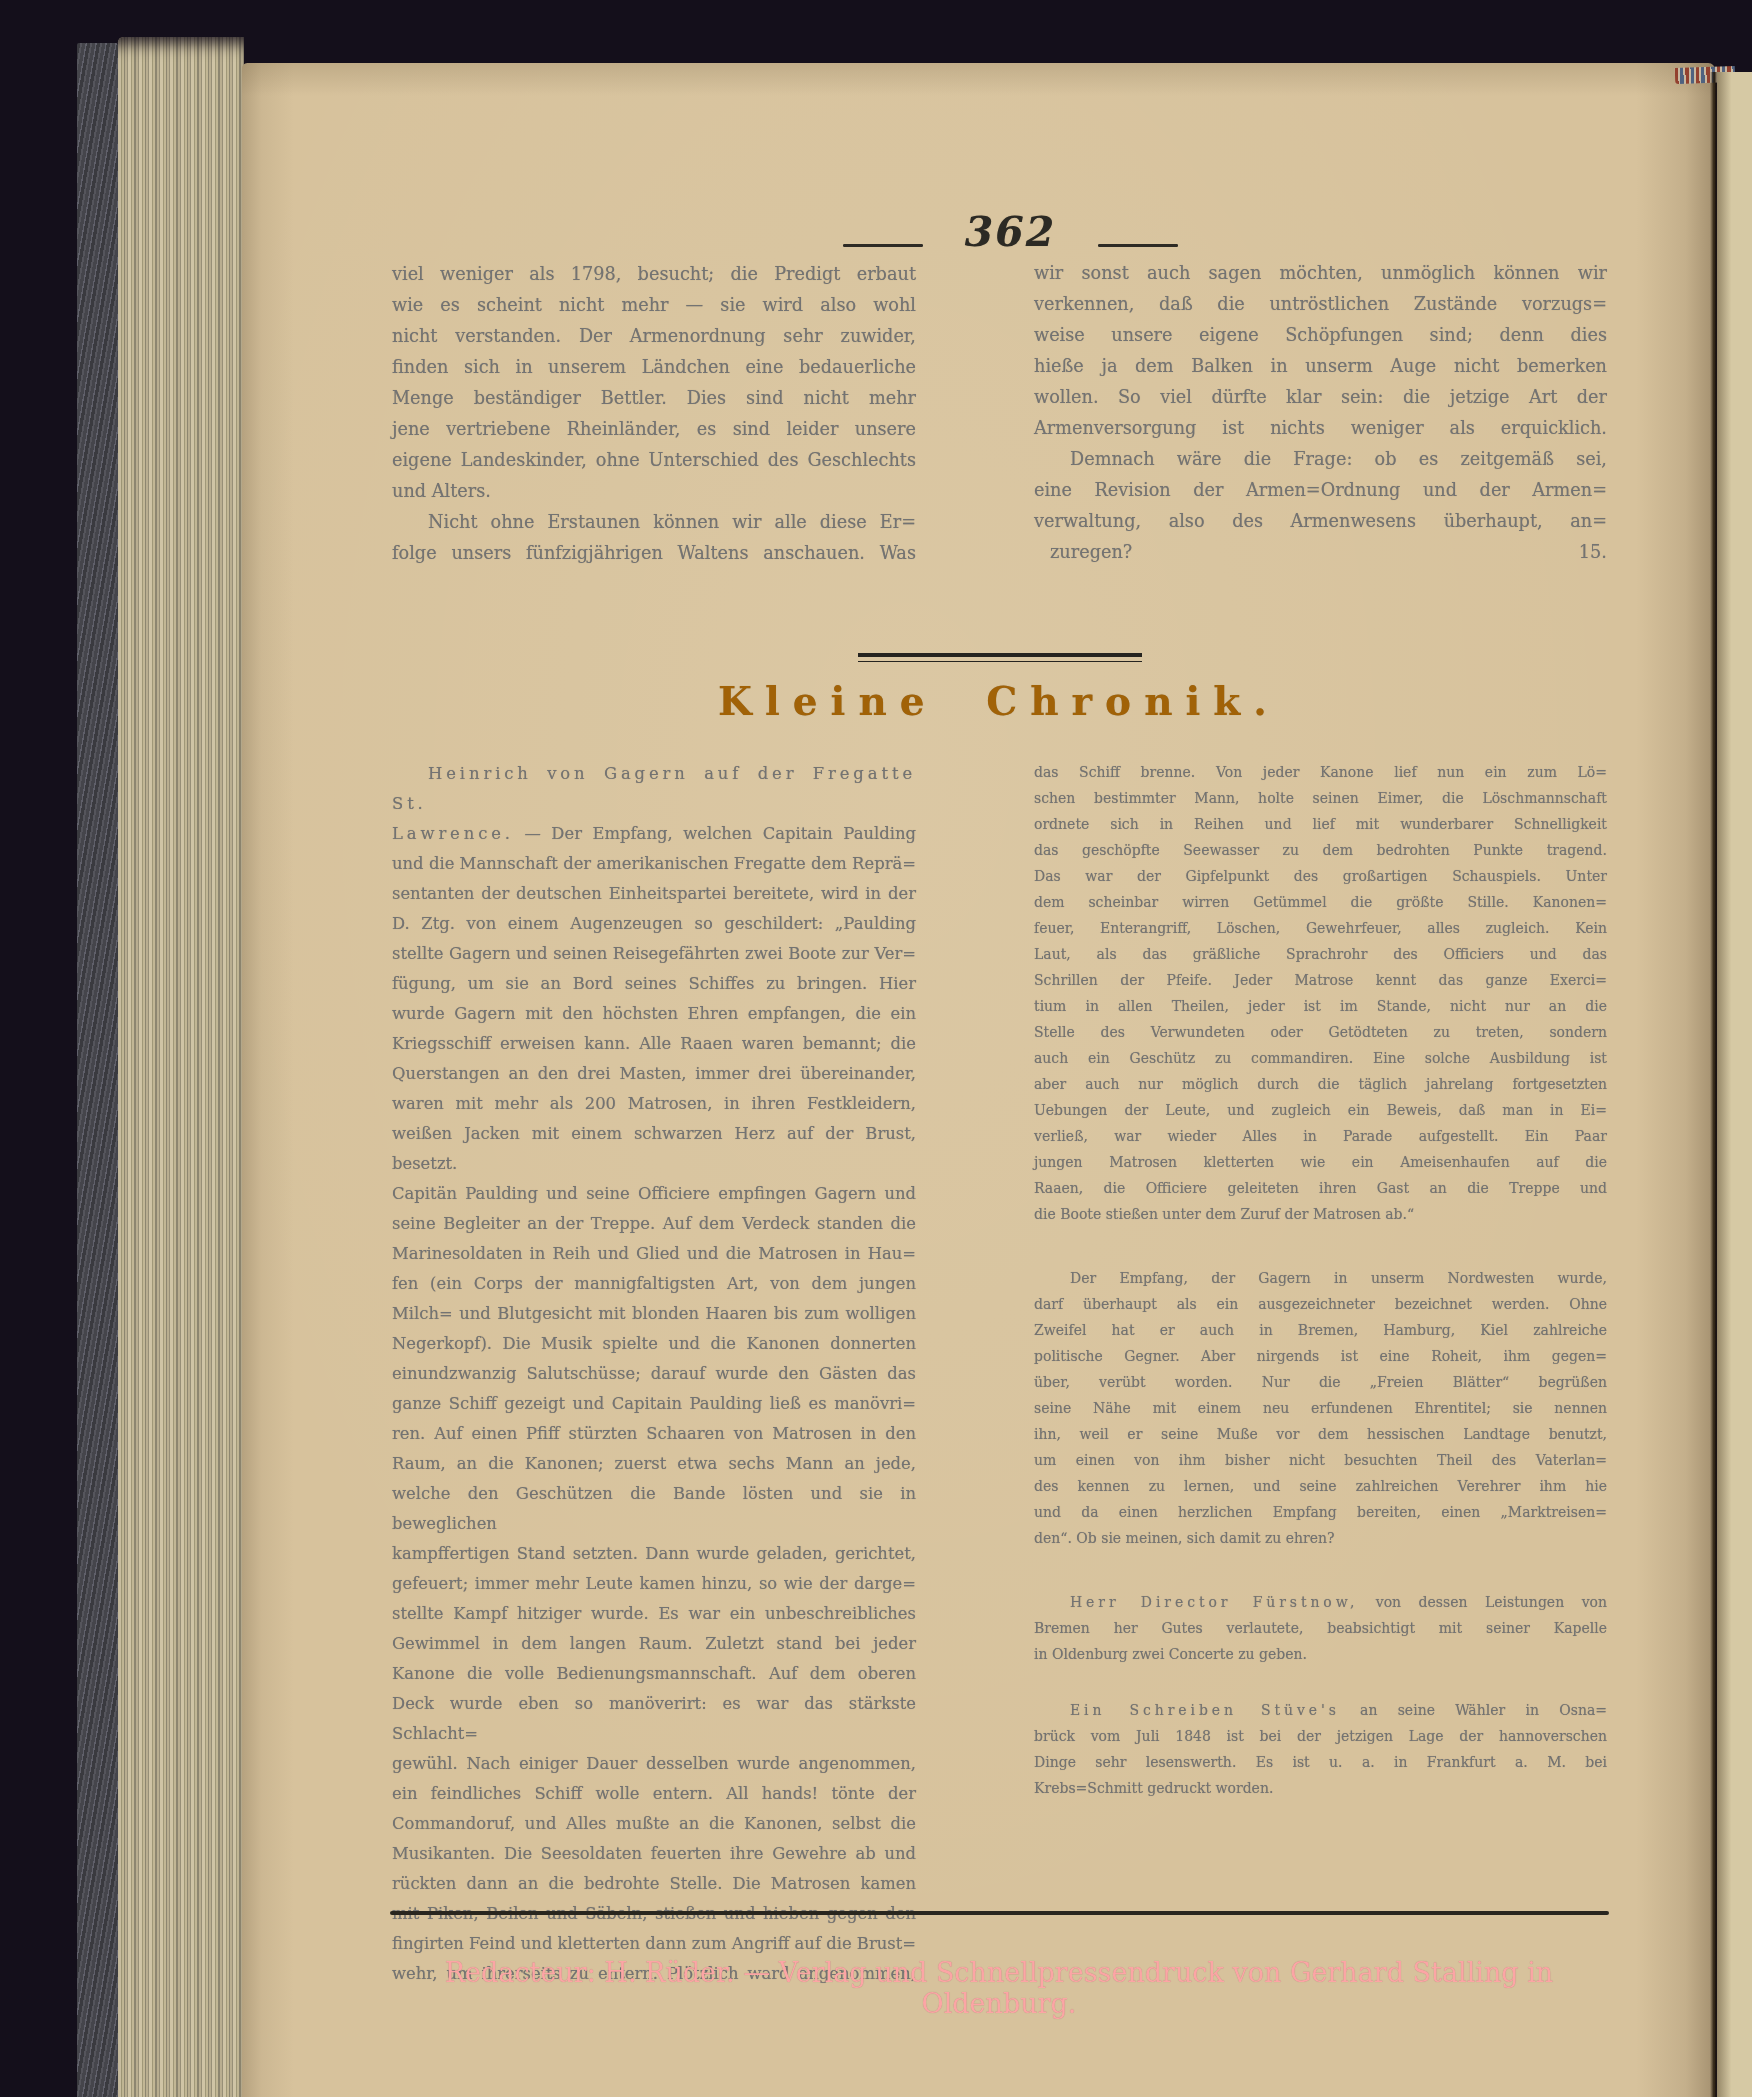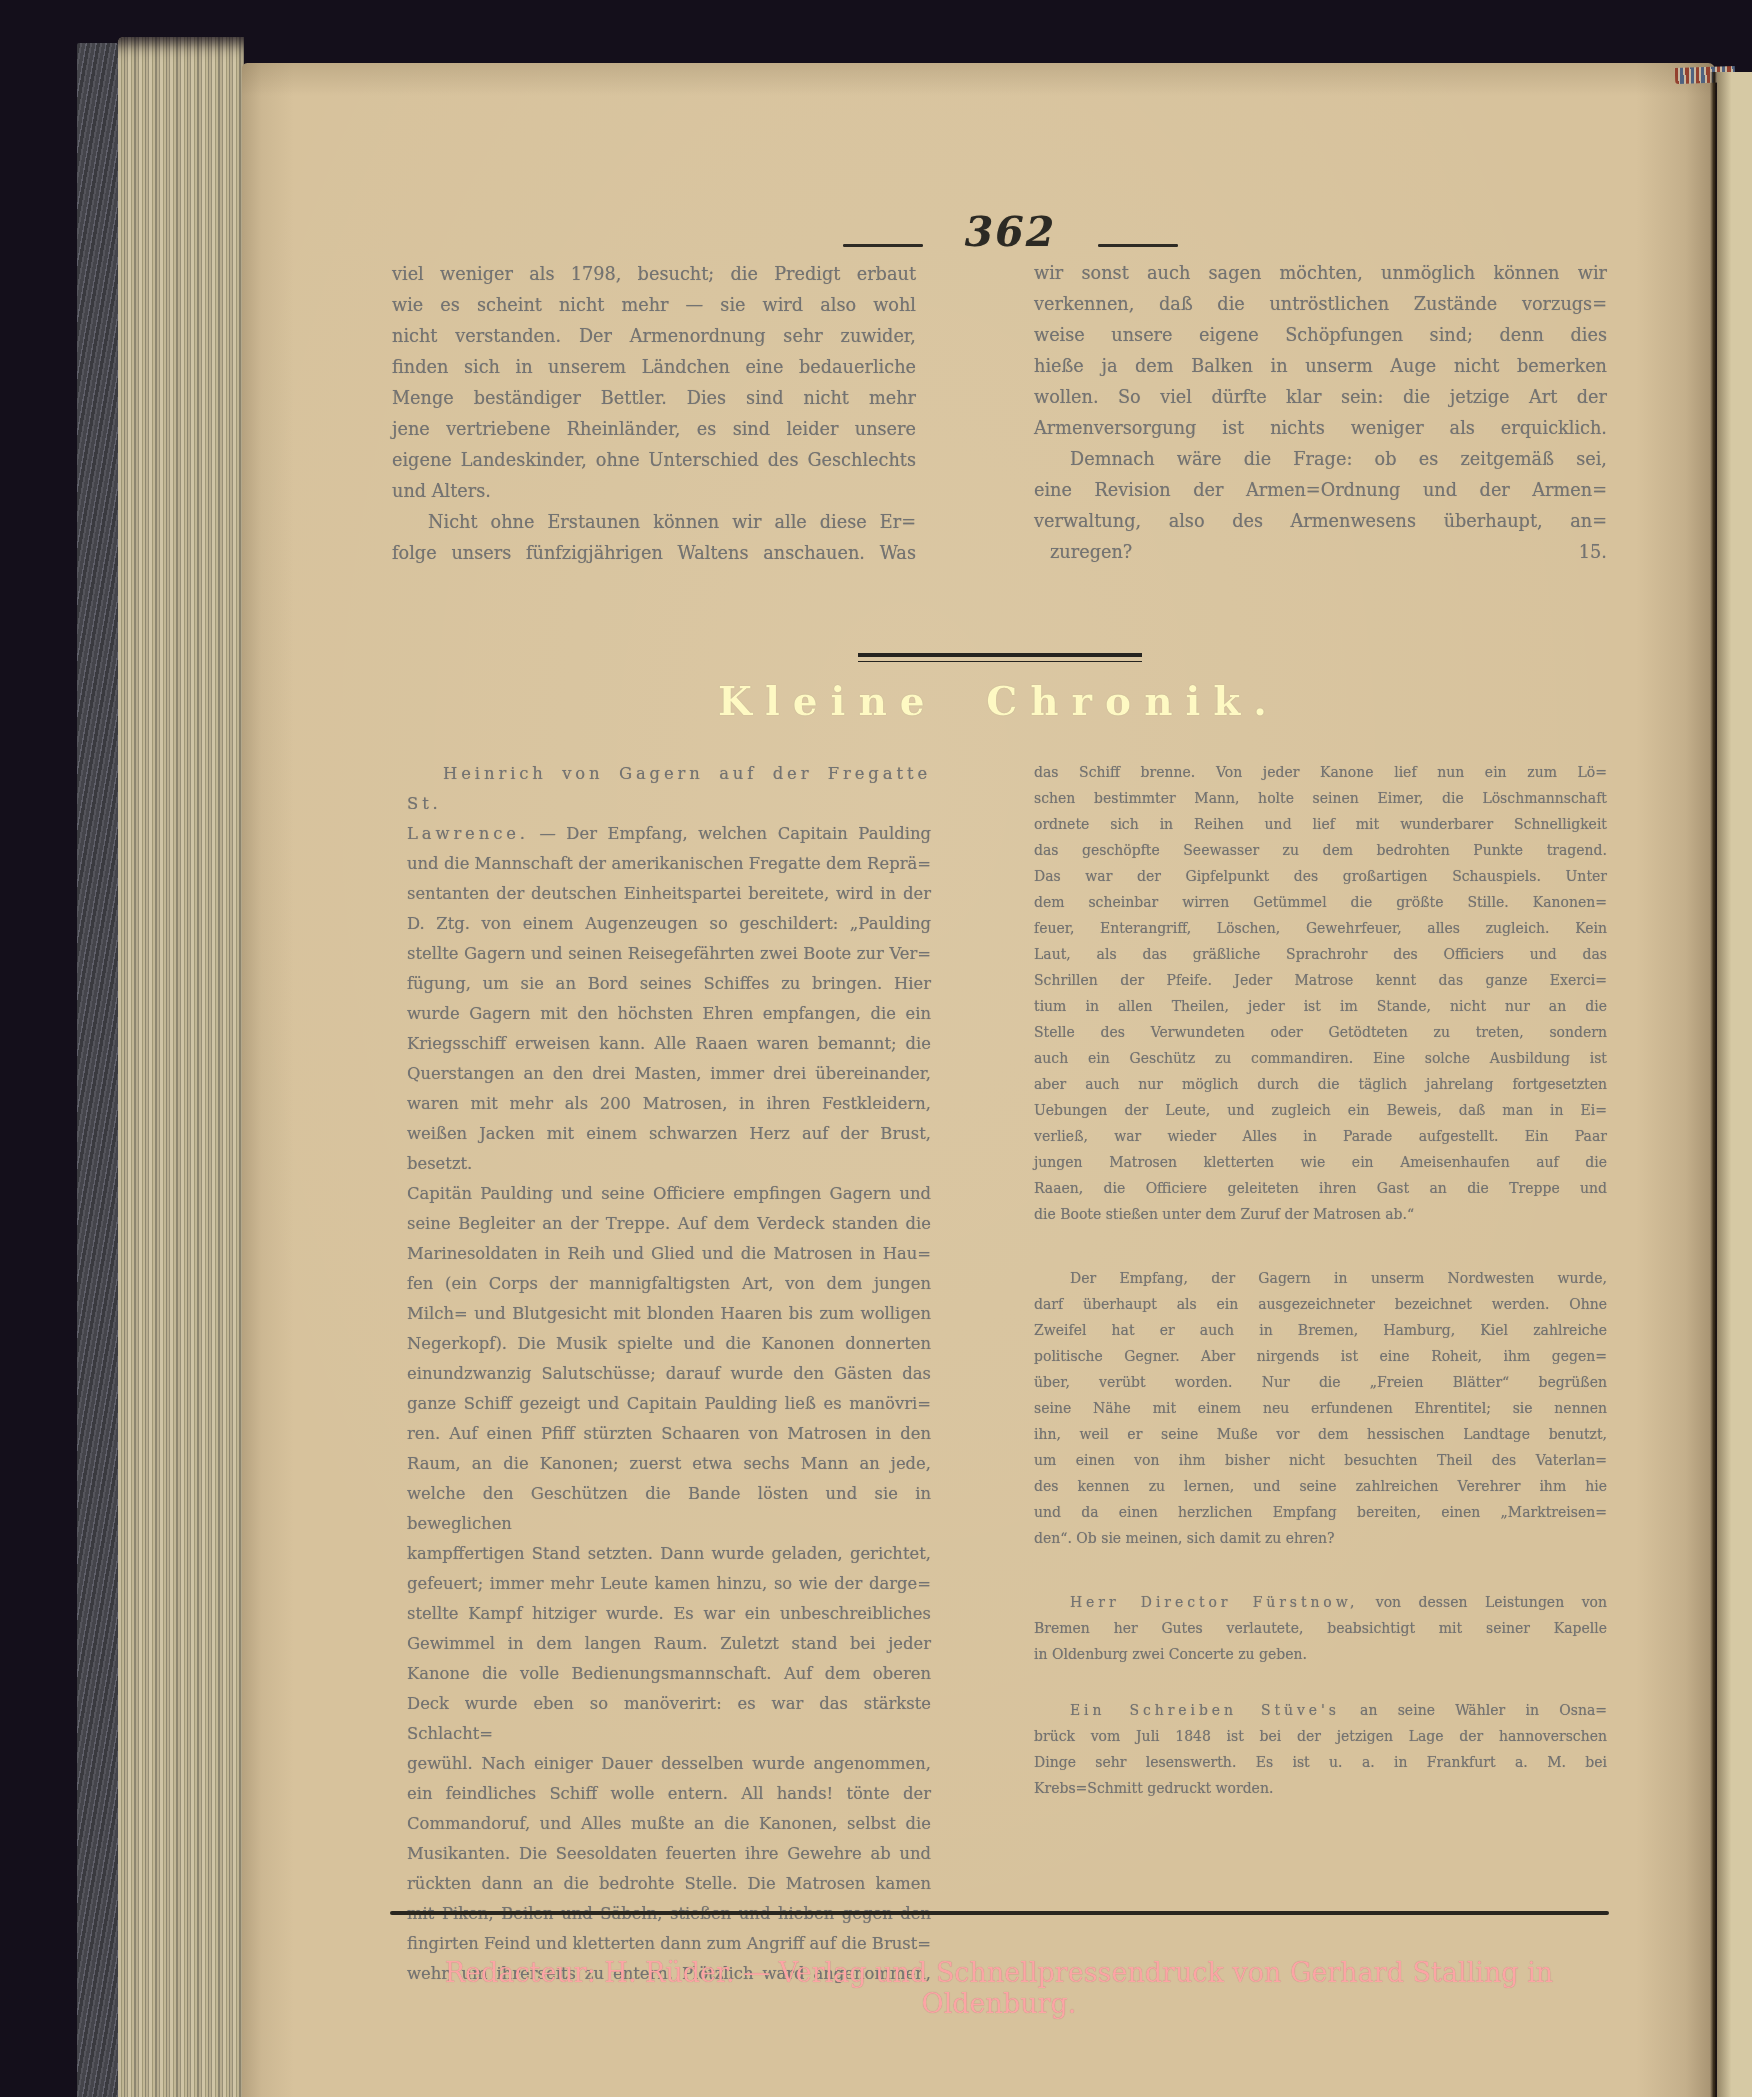--- a/index.html
+++ b/index.html
@@ -74,21 +74,21 @@
   .line.indent { text-indent: 36px; }
   .line.split { display: flex; justify-content: space-between; text-align: left; margin-left: 16px; }
   .spaced { letter-spacing: 3.9px; }
   .section-rule {
     position: absolute; left: 858px; top: 653px; width: 284px; height: 3.9px;
     border-top: 4.6px solid #262420; border-bottom: 1.3px solid #262420;
   }
   .chronik-heading {
     position: absolute; left: 393px; top: 678px; width: 1212px;
     text-align: center; font-size: 39px; font-weight: bold;
-    letter-spacing: 13px; word-spacing: 22px; color: #fef9c3;
+    letter-spacing: 13px; word-spacing: 22px; color: #a16207;
   }
   .footer-rule {
     position: absolute; left: 390px; top: 1911px; width: 1219px; height: 3.9px;
     background: #29261f; border-radius: 2px;
   }
   .footer-line {
     position: absolute; left: 393px; top: 1957px; width: 1212px;
     text-align: center; font-size: 27px; color: #fca5a5;
   }
 </style>
@@ -130,21 +130,21 @@
     <div class="line">verwaltung, also des Armenwesens überhaupt, an=</div>
     <div class="line split">
       <span>zuregen?</span>
       <span>15.</span>
     </div>
   </div>
 
 <div class="section-rule"></div>
 <div class="chronik-heading print">Kleine Chronik.</div>
 
-<div class="column col-chr-l w-left print" style="top:759px;margin-left:15px;">
+<div class="column col-chr-l w-left print" style="top:759px;">
     <div class="line indent"><span class="spaced">Heinrich von Gagern auf der Fregatte St.</span></div>
     <div class="line"><span class="spaced">Lawrence.</span> — Der Empfang, welchen Capitain Paulding</div>
     <div class="line">und die Mannschaft der amerikanischen Fregatte dem Reprä=</div>
     <div class="line">sentanten der deutschen Einheitspartei bereitete, wird in der</div>
     <div class="line">D. Ztg. von einem Augenzeugen so geschildert: „Paulding</div>
     <div class="line">stellte Gagern und seinen Reisegefährten zwei Boote zur Ver=</div>
     <div class="line">fügung, um sie an Bord seines Schiffes zu bringen. Hier</div>
     <div class="line">wurde Gagern mit den höchsten Ehren empfangen, die ein</div>
     <div class="line">Kriegsschiff erweisen kann. Alle Raaen waren bemannt; die</div>
     <div class="line">Querstangen an den drei Masten, immer drei übereinander,</div>

